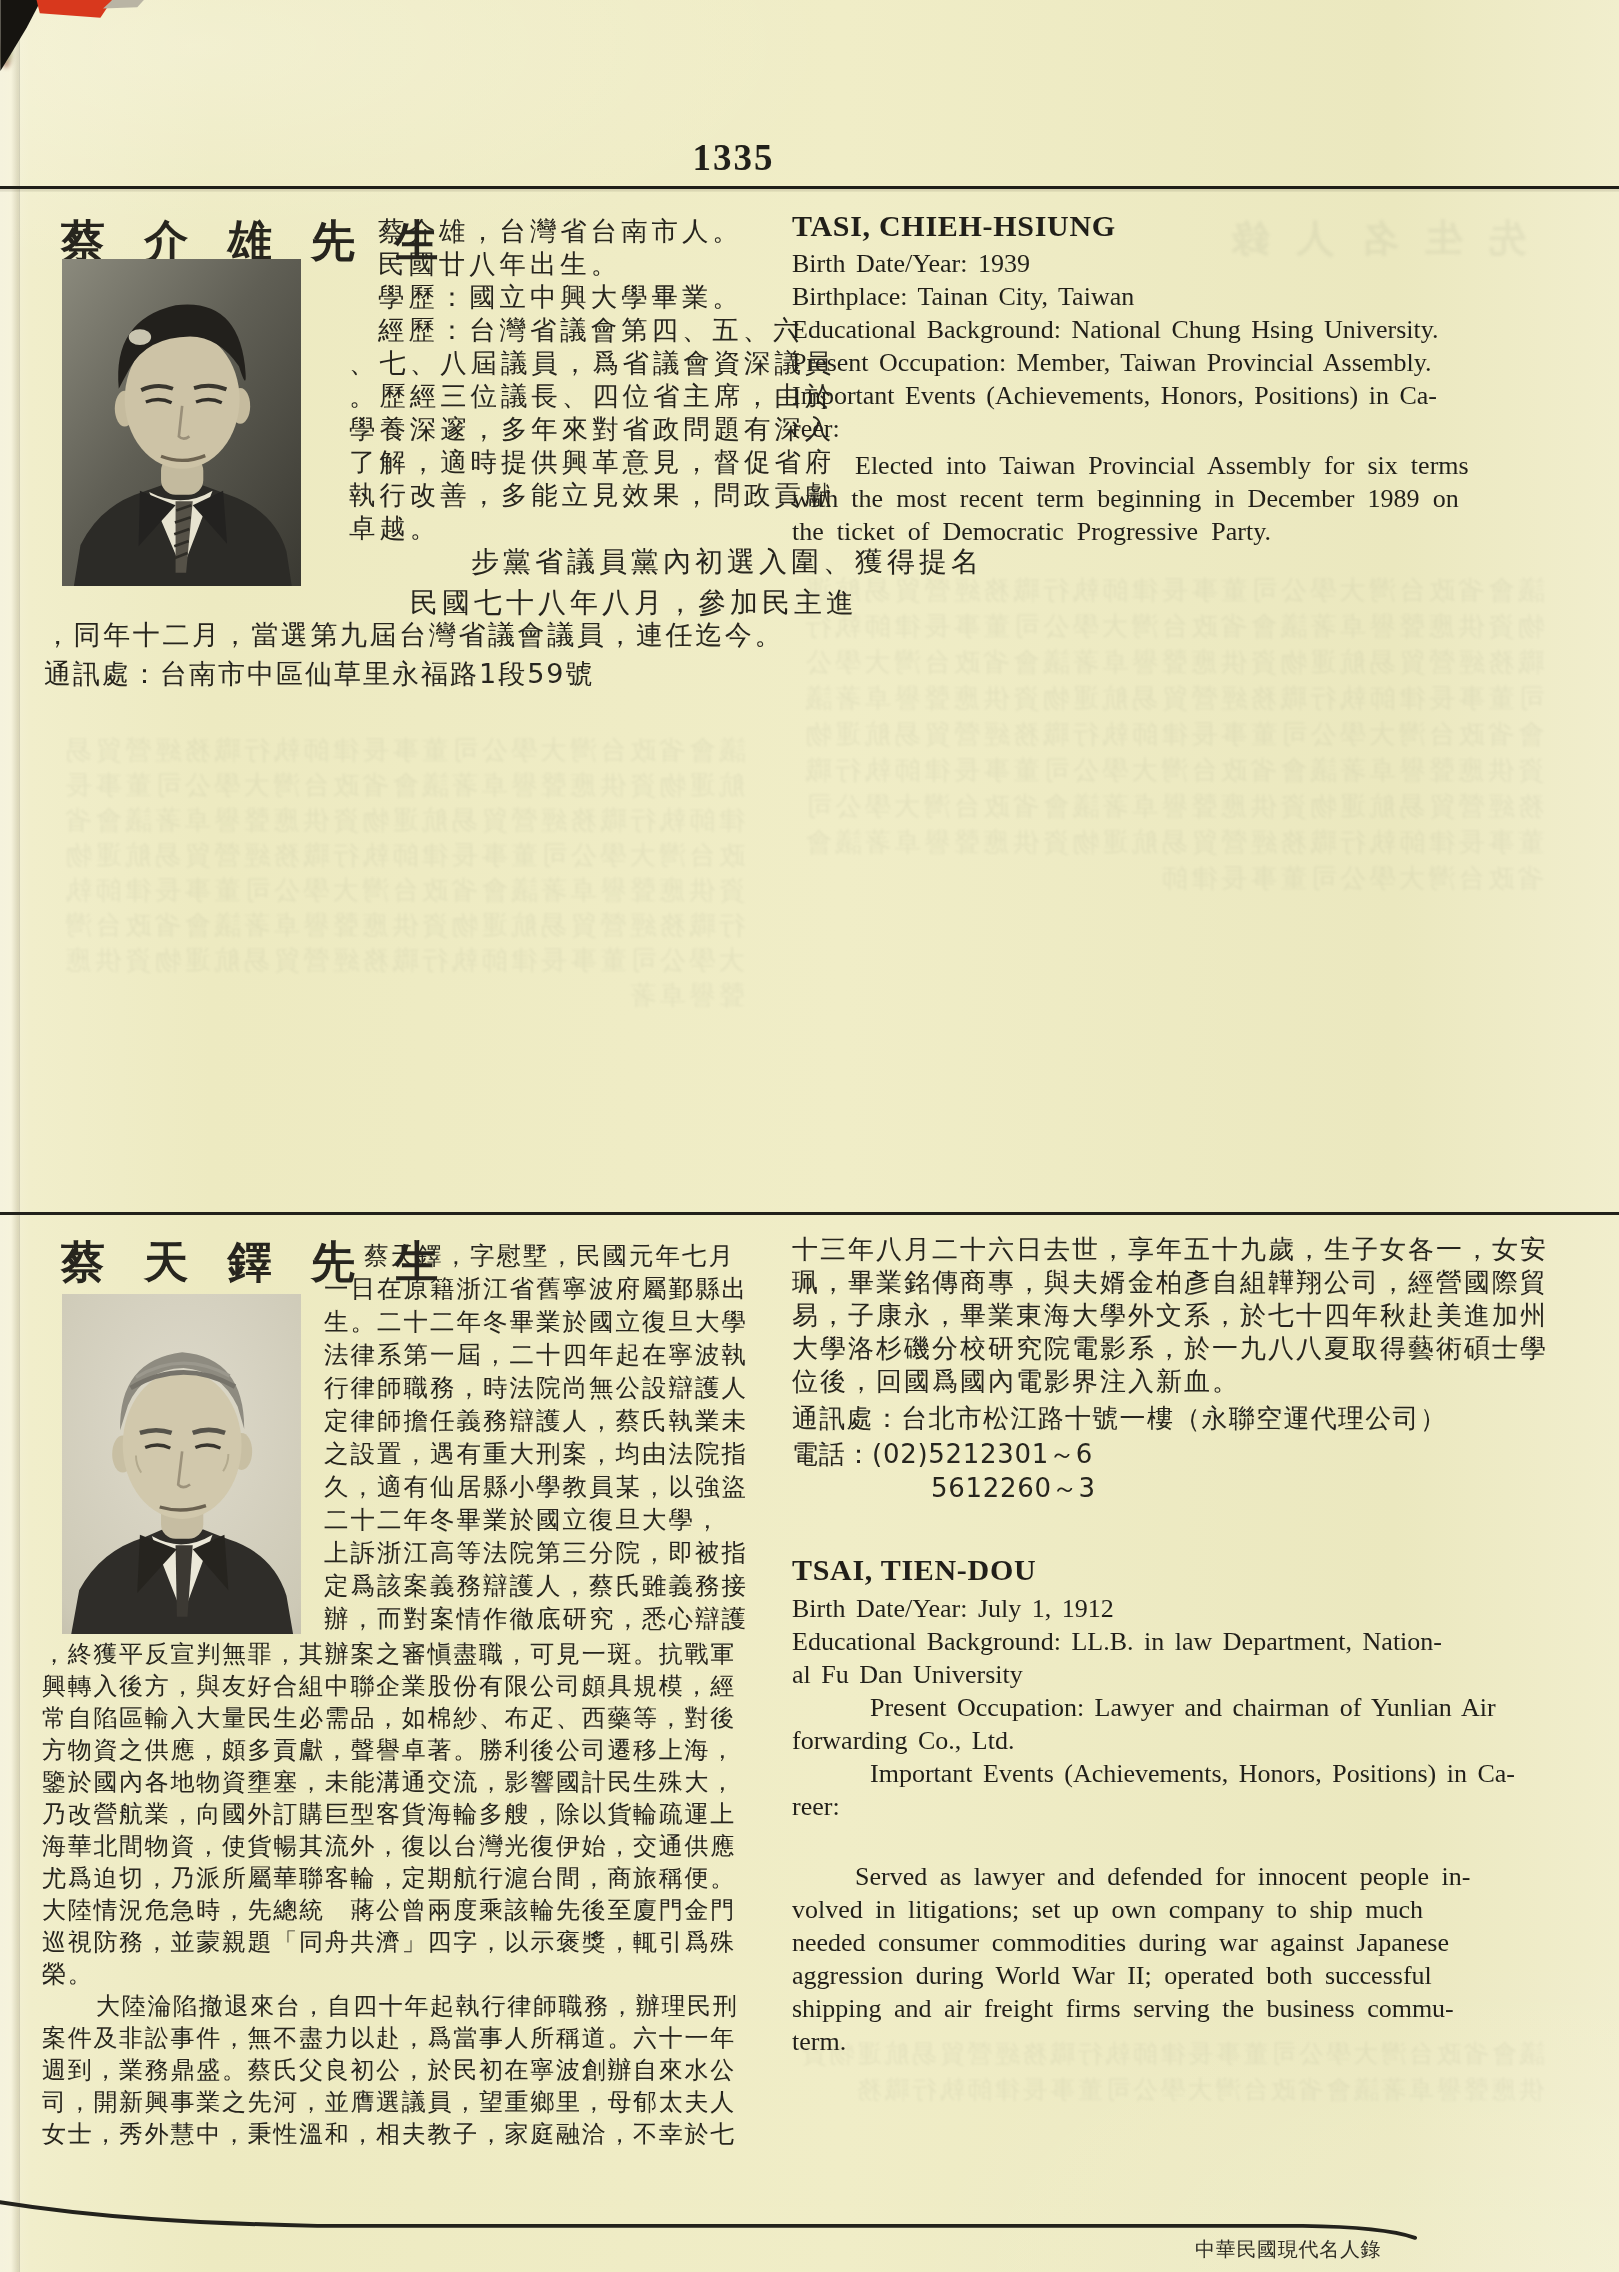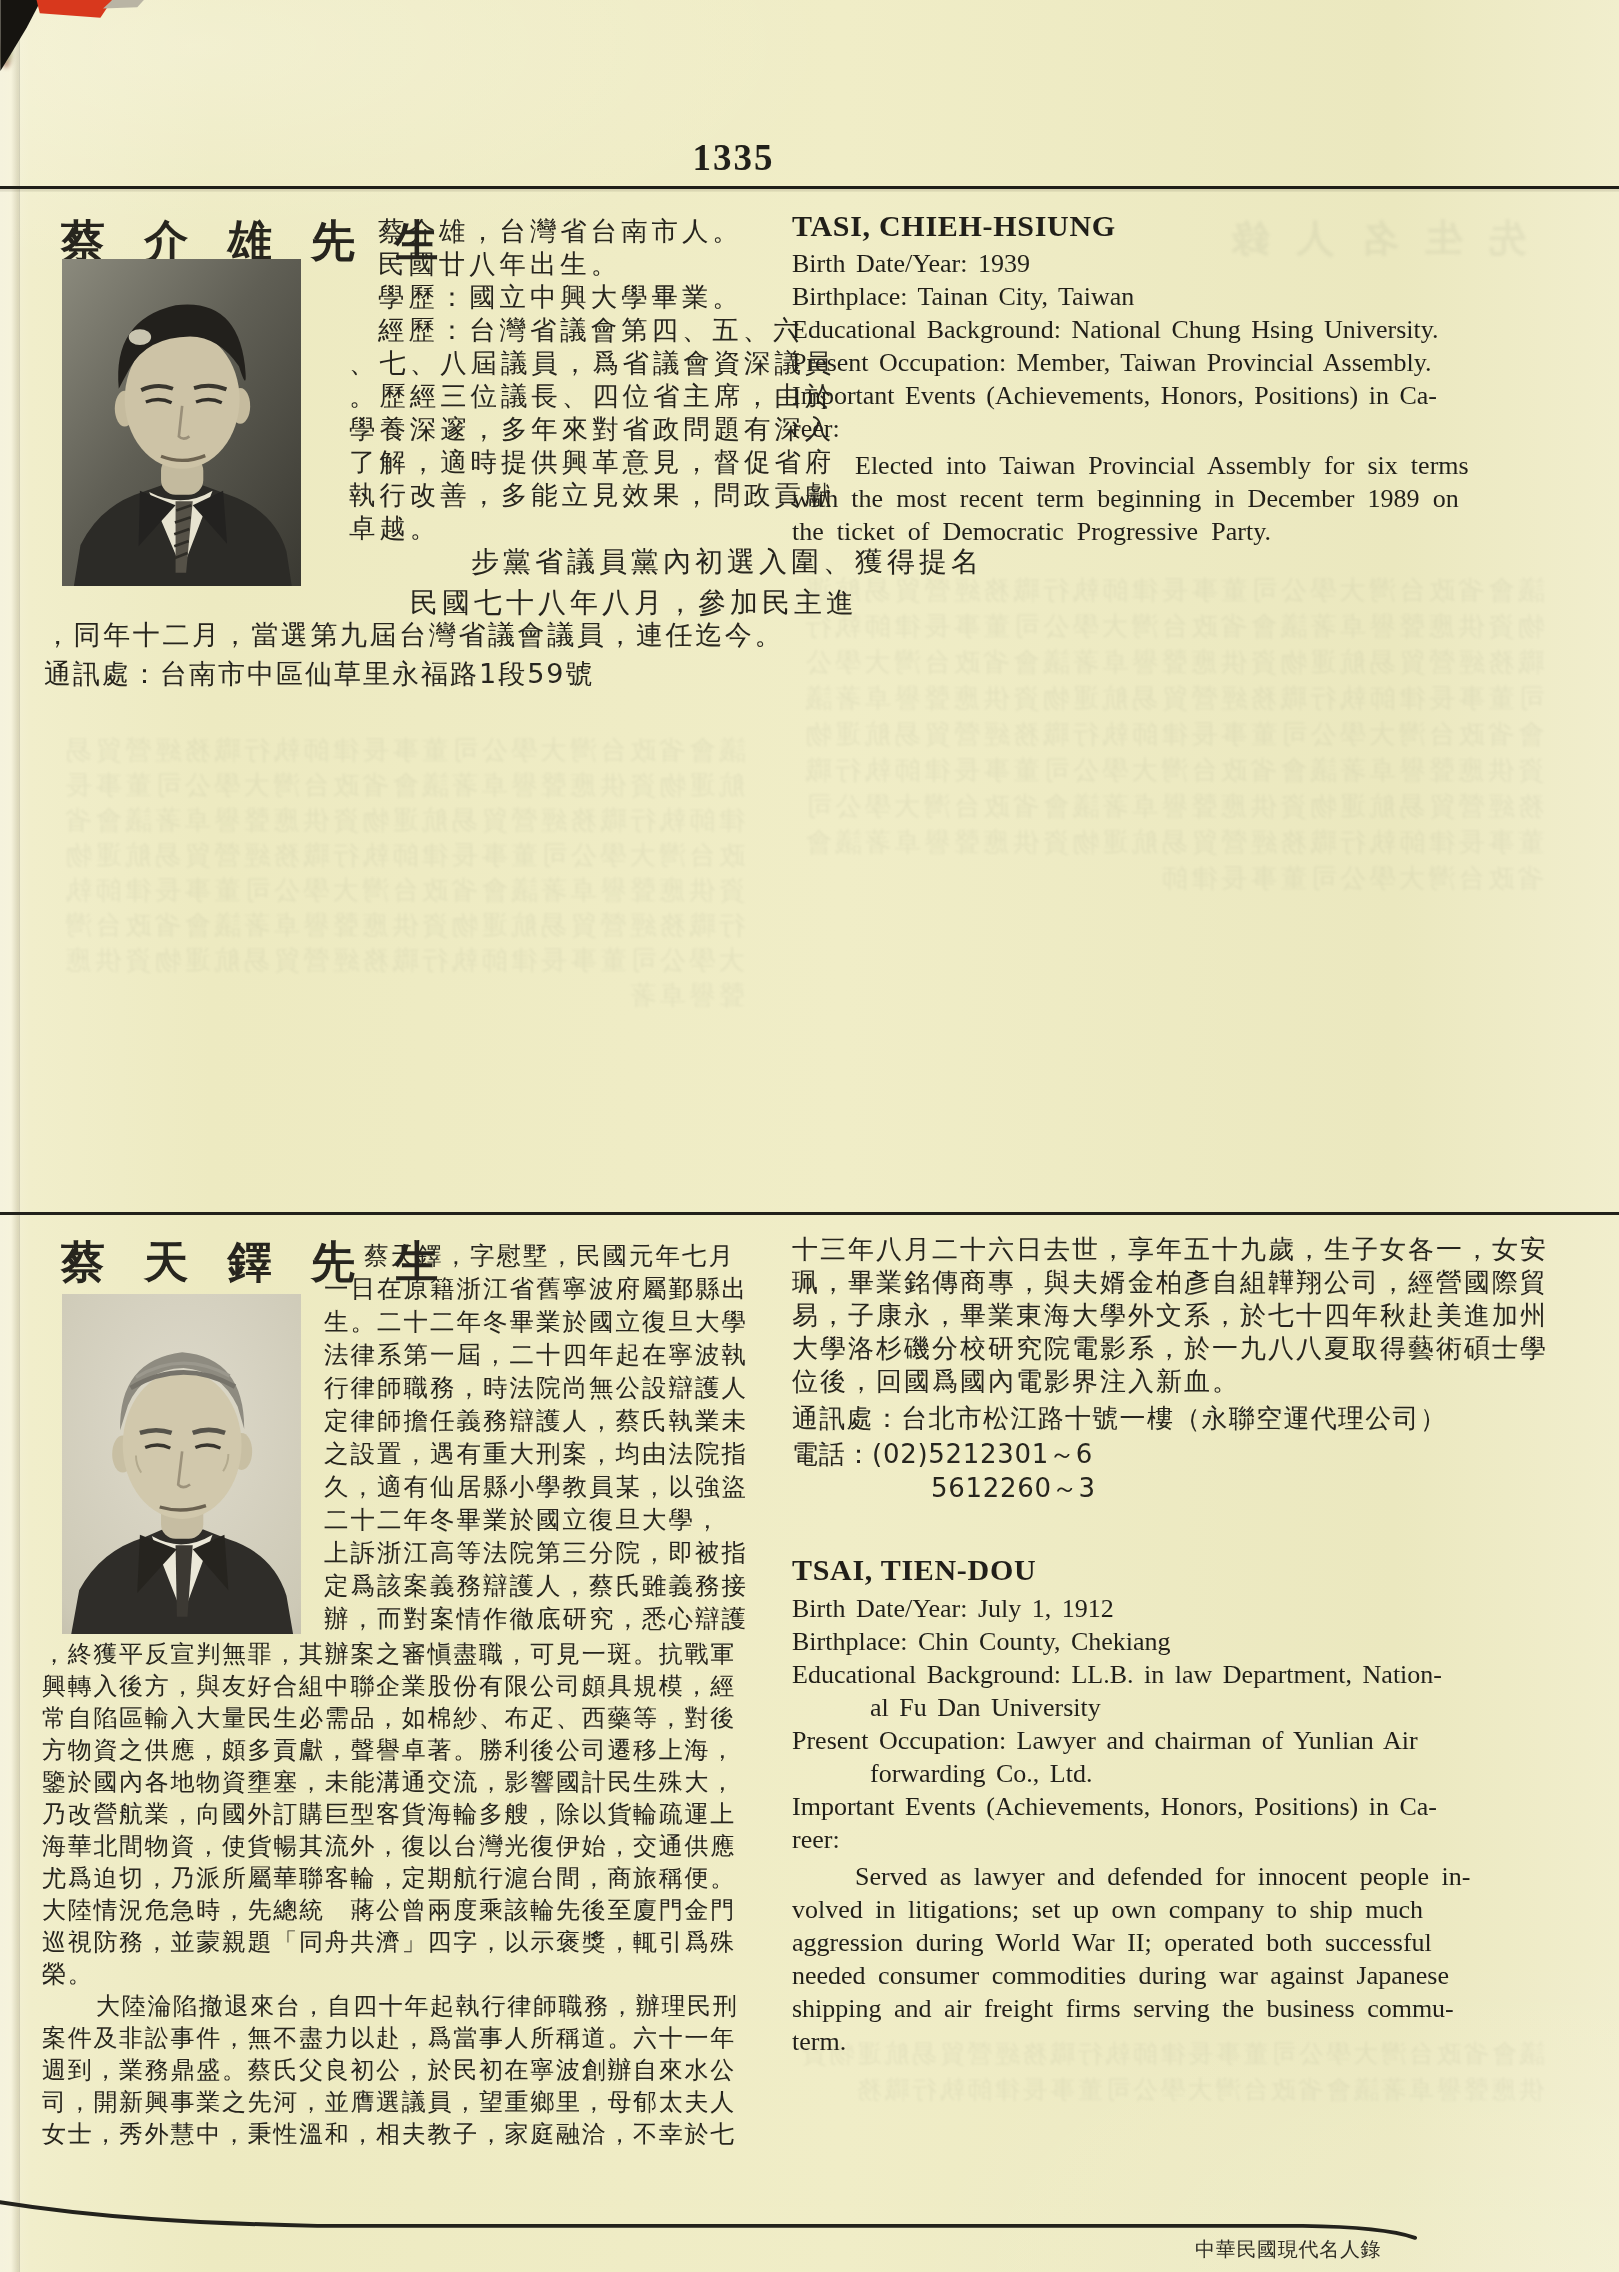--- a/index.html
+++ b/index.html
@@ -231,33 +231,32 @@
       <div class="ln">大學洛杉磯分校研究院電影系，於一九八八夏取得藝術碩士學</div>
       <div class="ln">位後，回國爲國內電影界注入新血。</div>
     </div>
   <div class="abs cjk" id="e2-contact">通訊處：台北市松江路十號一樓（永聯空運代理公司）</div>
   <div class="abs cjk" id="e2-phone1">電話：(02)5212301～6</div>
   <div class="abs cjk" id="e2-phone2">5612260～3</div>
 
   <div class="abs eng" id="e2-en-title">TSAI, TIEN-DOU</div>
   <div class="abs eng" id="e2-en-fields">
       <div class="ln">Birth Date/Year: July 1, 1912</div>
-      <div class="ln">Birthplace: Chin County, Chekiang</div>
       <div class="ln">Educational Background: LL.B.  in law Department, Nation-</div>
       <div class="ln">al Fu Dan University</div>
       <div class="ln">Present Occupation: Lawyer and chairman of Yunlian Air</div>
       <div class="ln">forwarding Co., Ltd.</div>
       <div class="ln">Important Events (Achievements, Honors, Positions) in Ca-</div>
       <div class="ln">reer:</div>
     </div>
   <div class="abs eng" id="e2-en-para">
       <div class="ln">Served as lawyer and defended for innocent people in-</div>
       <div class="ln">volved in litigations; set up own company to ship much</div>
+      <div class="ln">needed consumer commodities during war against Japanese</div>
       <div class="ln">aggression during World War II; operated both successful</div>
-      <div class="ln">needed consumer commodities during war against Japanese</div>
       <div class="ln">shipping and air freight  firms serving the business commu-</div>
       <div class="ln">term.</div>
     </div>
 
   <svg class="abs" id="bottom-rule-svg" viewBox="0 0 2450 100" preserveAspectRatio="none">
     <path d="M0 32 C150 56 300 64 480 68 L1970 68 C2050 69 2105 74 2140 86" stroke="#23221c" stroke-width="6" fill="none" stroke-linecap="round"></path>
   </svg>
   <div class="abs cjk" id="footer-title">中華民國現代名人錄</div>
 
 </div>

